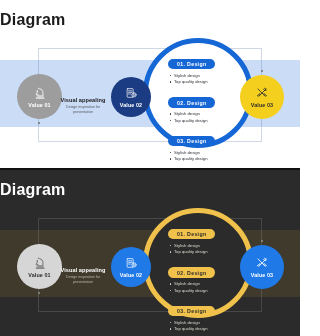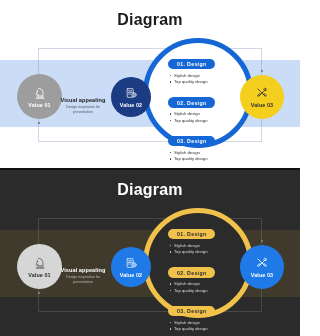--- a/index.html
+++ b/index.html
@@ -31,21 +31,21 @@
     position:absolute;
     left:38px;top:48px;width:224px;height:94px;
     border:1px solid rgba(120,140,180,.35);
     box-sizing:border-box;
   }
   .dark .frame{border-color:rgba(200,200,200,.18);}
 
   
   .title{
     position:absolute;left:0;right:0;top:11px;
-    text-align:center;
+    text-align:left;
     font-size:16px;font-weight:700;letter-spacing:.2px;
   }
   .light .title{color:#1b1b1b;}
   .dark  .title{color:#ffffff;}
 
   
   .ring{
     position:absolute;
     left:143px;top:38px;
     width:110px;height:110px;

